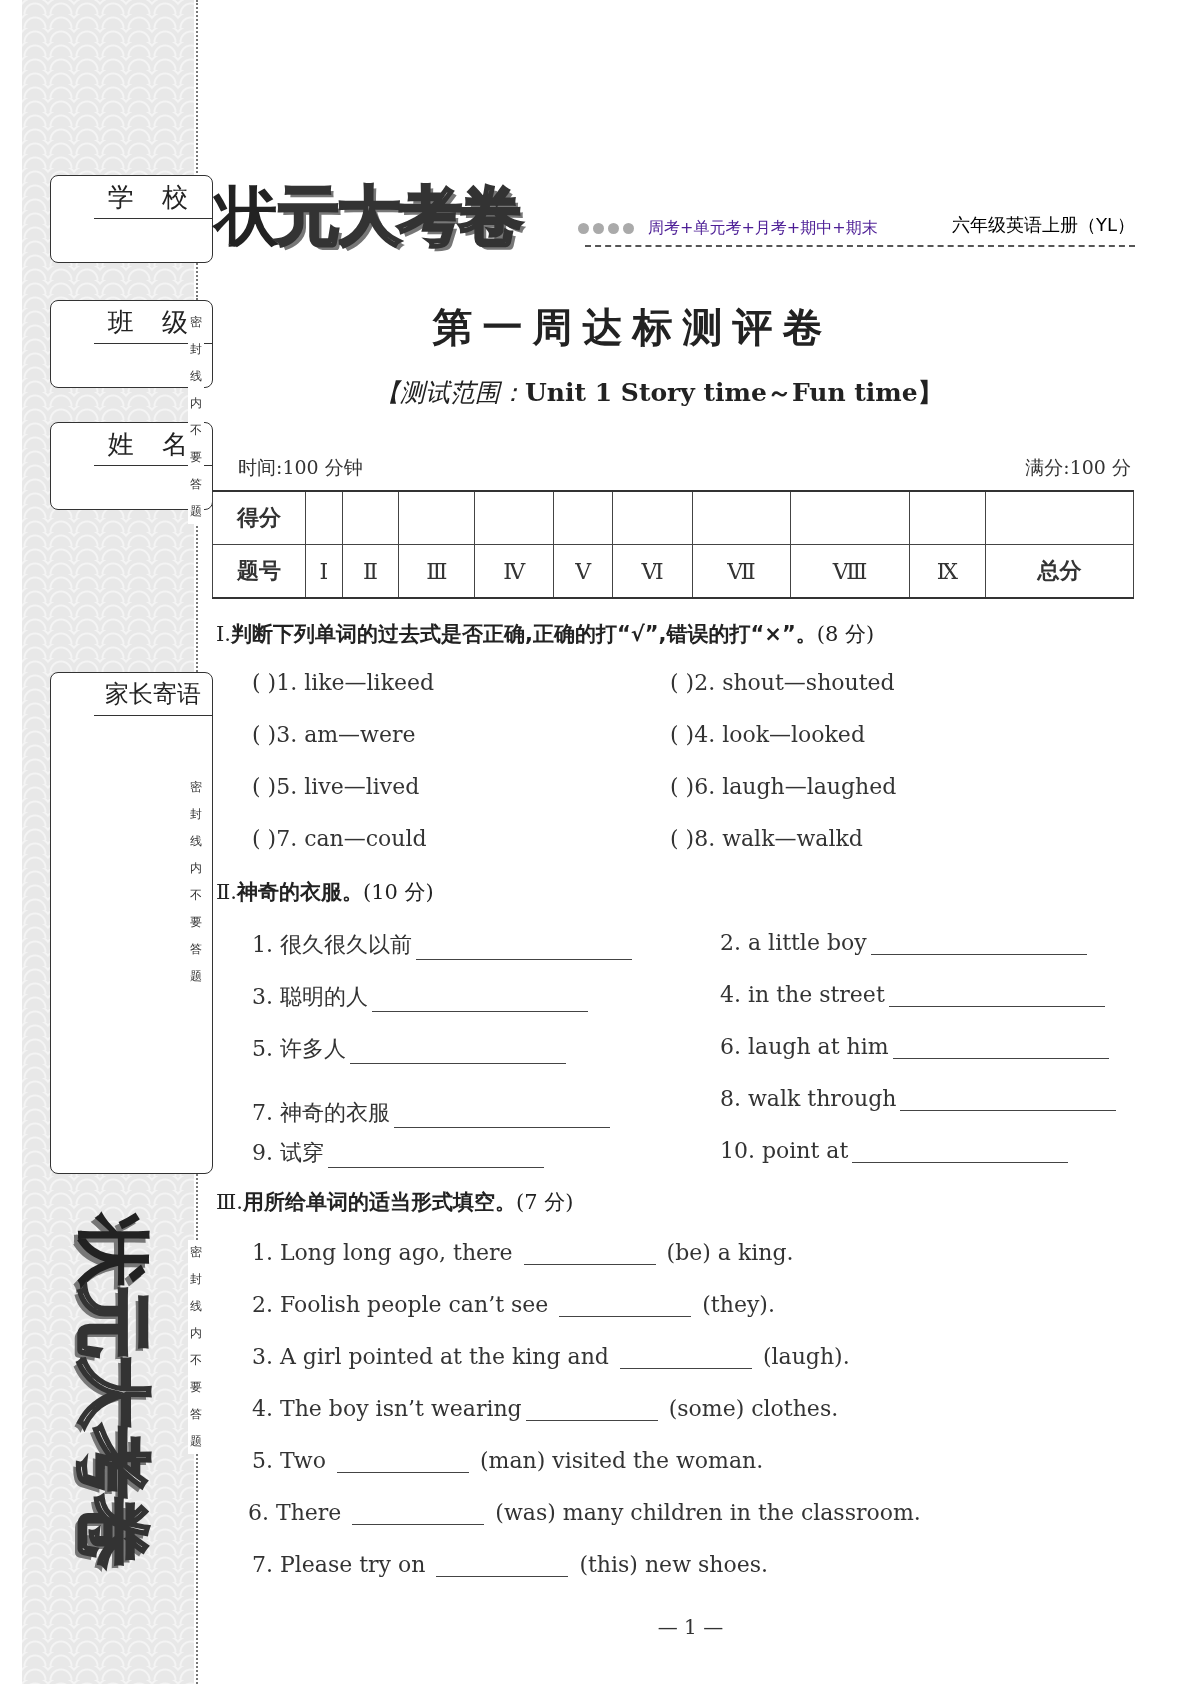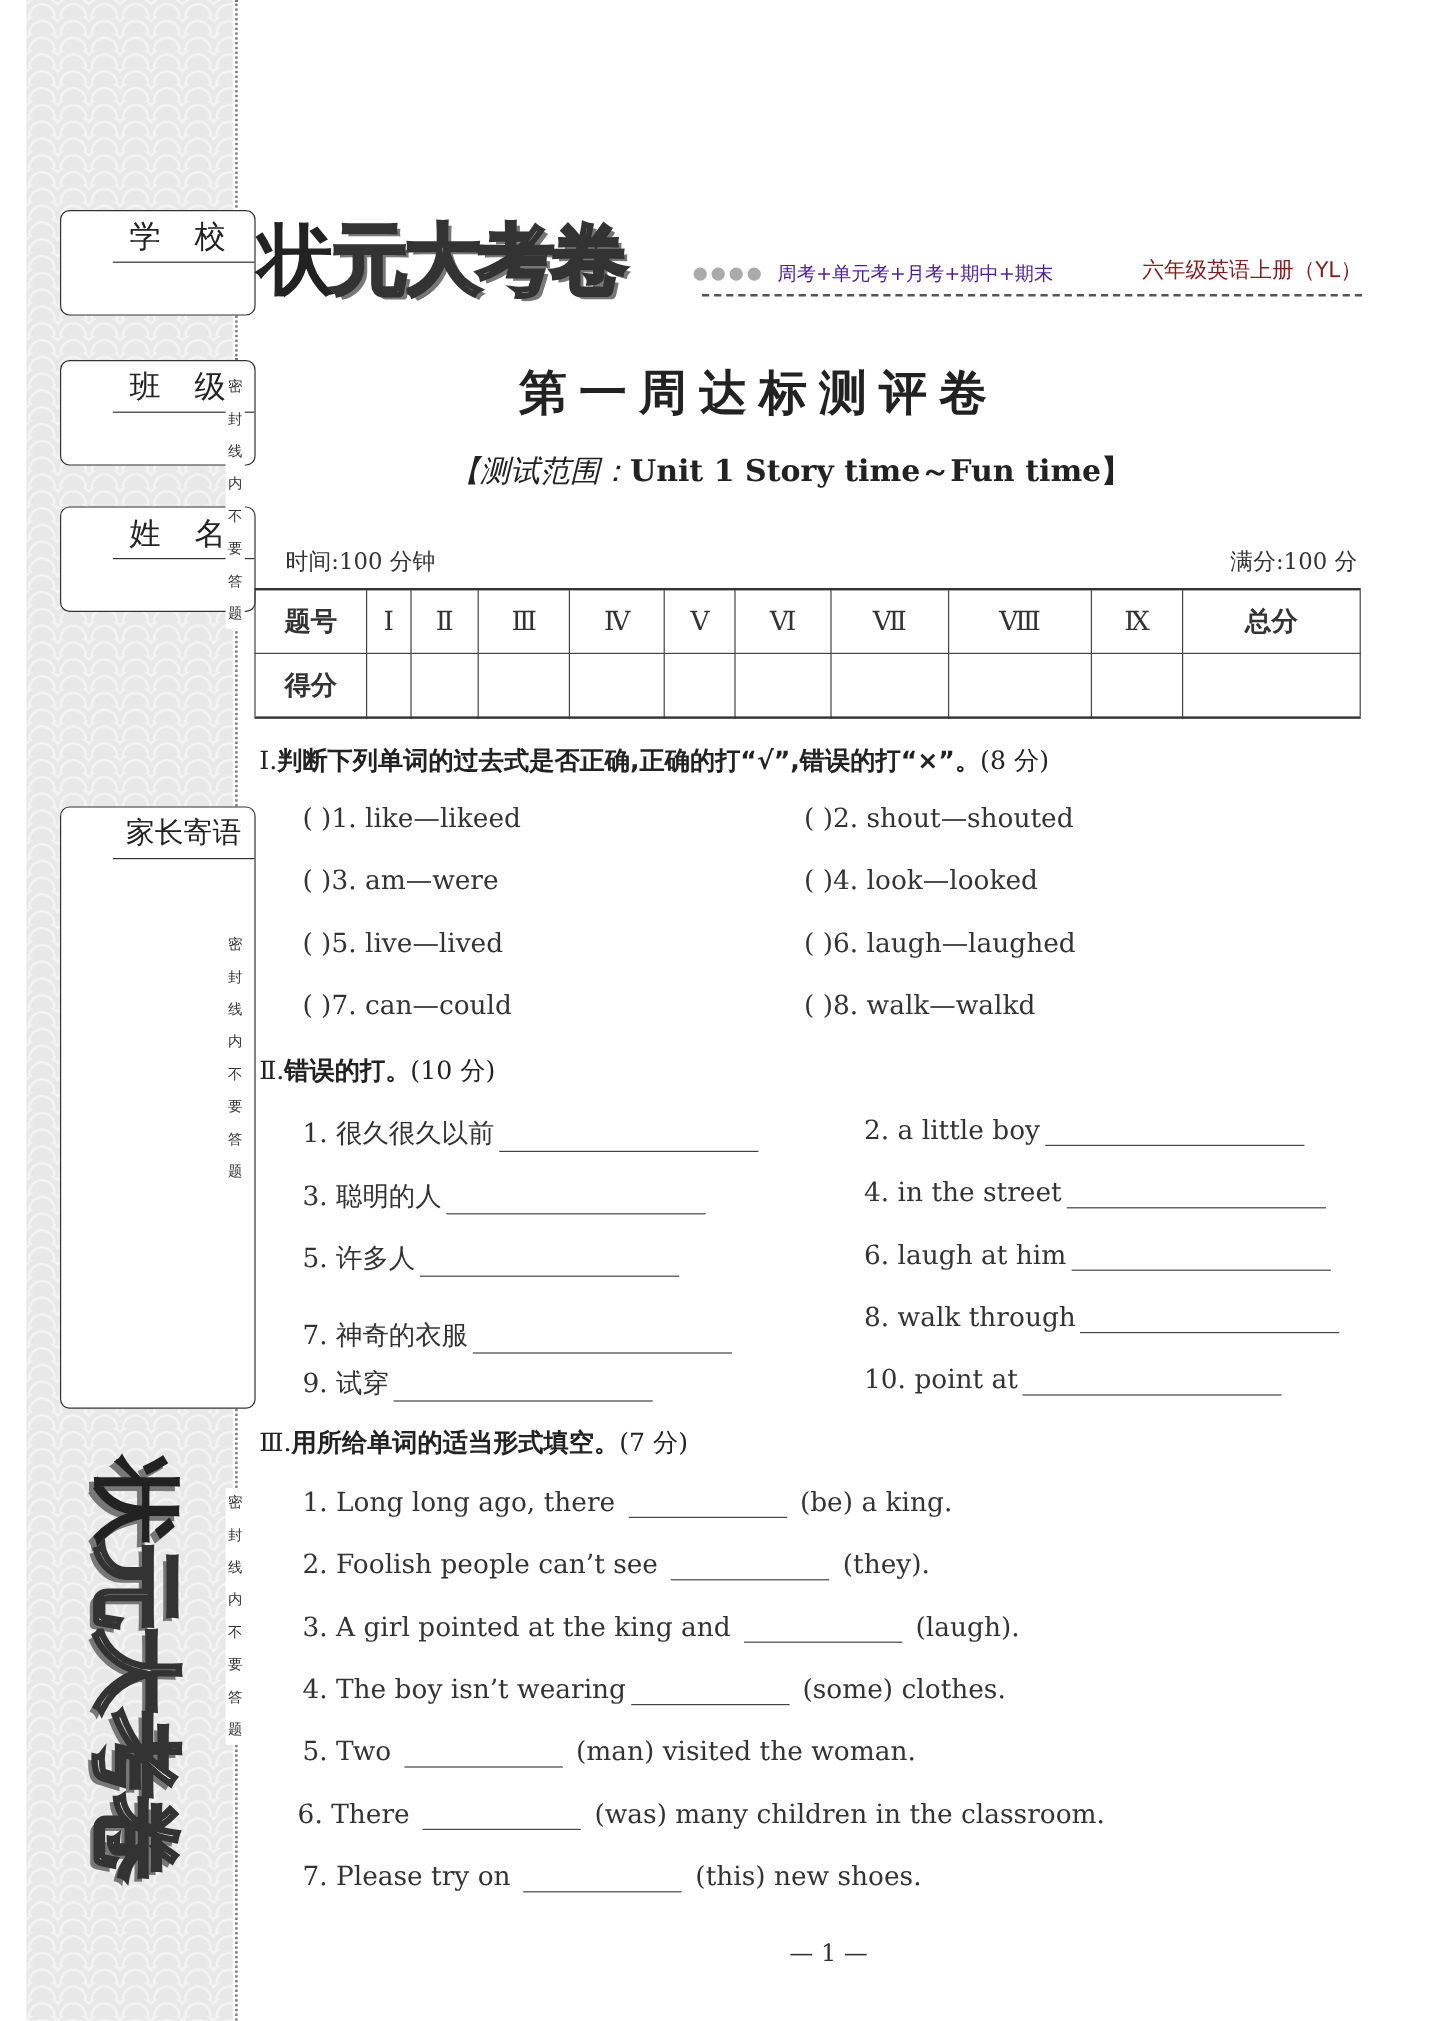--- a/index.html
+++ b/index.html
@@ -22,21 +22,21 @@
     font-size:74px; color:#fff; -webkit-text-stroke:3px #333; letter-spacing:-4px; text-shadow:4px 4px 0 #777; }
   .side-logo span b { color:#222; -webkit-text-stroke:0; }
 
   .header { position:absolute; left:215px; top:165px; width:920px; height:95px; }
   .logo { position:absolute; left:0; top:8px; font-family:"DejaVu Sans", sans-serif; font-weight:bold; font-size:64px; color:#fff;
     -webkit-text-stroke:3px #333; text-shadow:4px 4px 0 #777; letter-spacing:-3px; white-space:nowrap; }
   .logo b { color:#222; -webkit-text-stroke:0; text-shadow:none; }
   .logo-dots { position:absolute; left:363px; top:58px; display:flex; gap:4px; }
   .logo-dots i { width:11px; height:11px; border-radius:50%; background:#aaa; display:block; }
   .tagline { position:absolute; left:433px; top:53px; font-family:"DejaVu Sans", sans-serif; font-size:16px; color:#4c1d95; }
-  .grade { position:absolute; right:0; top:48px; font-family:"DejaVu Sans", sans-serif; font-size:18px; color:#7f1d1d; }
+  .grade { position:absolute; right:0; top:48px; font-family:"DejaVu Sans", sans-serif; font-size:18px; color:#000000; }
   .hdr-rule { position:absolute; left:370px; right:0; top:80px; border-top:2px dashed #555; }
 
   .title { position:absolute; left:0; width:1075px; top:300px; text-align:center; padding-left:190px; box-sizing:border-box;
     font-family:"DejaVu Sans", sans-serif; font-weight:bold; font-size:40px; letter-spacing:10px; color:#222; }
   .subtitle { position:absolute; left:375px; top:376px; font-size:25px; font-weight:bold; color:#222; white-space:nowrap; }
   .subtitle .cn { font-weight:normal; font-style:italic; }
 
   .meta { position:absolute; top:455px; font-size:19px; color:#333; }
   table.score { position:absolute; left:212px; top:490px; width:922px; border-collapse:collapse; border-top:2px solid #333; border-bottom:2px solid #333; }
   table.score td { border:1px solid #444; height:50px; text-align:center; font-size:22px; color:#333; }
@@ -123,62 +123,62 @@
 <div class="subtitle">
   <span class="cn">【测试范围：</span><span>Unit 1   Story time～Fun time</span><span>】</span>
 </div>
 
 <div class="meta" style="left:238px">时间:100 分钟</div>
 <div class="meta" style="right:60px">满分:100 分</div>
 
 <table class="score">
   <tbody>
       <tr>
+    <td>得分</td>
+    <td></td>
+    <td></td>
+    <td></td>
+    <td></td>
+    <td></td>
+    <td></td>
+    <td></td>
+    <td></td>
+    <td></td>
+    <td></td>
+  </tr>
+  <tr>
     <td>题号</td>
     <td>Ⅰ</td>
     <td>Ⅱ</td>
     <td>Ⅲ</td>
     <td>Ⅳ</td>
     <td>Ⅴ</td>
     <td>Ⅵ</td>
     <td>Ⅶ</td>
     <td>Ⅷ</td>
     <td>Ⅸ</td>
     <td class="last">总分</td>
   </tr>
-  <tr>
-    <td>得分</td>
-    <td></td>
-    <td></td>
-    <td></td>
-    <td></td>
-    <td></td>
-    <td></td>
-    <td></td>
-    <td></td>
-    <td></td>
-    <td></td>
-  </tr>
 </tbody>
   </table>
 
 <div class="sec" style="top:620px">
   <span class="pts">Ⅰ.</span><span>判断下列单词的过去式是否正确,正确的打“√”,错误的打“×”。</span><span class="pts">(8 分)</span>
 </div>
 <div class="row" style="left:252px;top:670px">(       )1. like—likeed</div>
 <div class="row" style="left:670px;top:670px">(       )2. shout—shouted</div>
 <div class="row" style="left:252px;top:722px">(       )3. am—were</div>
 <div class="row" style="left:670px;top:722px">(       )4. look—looked</div>
 <div class="row" style="left:252px;top:774px">(       )5. live—lived</div>
 <div class="row" style="left:670px;top:774px">(       )6. laugh—laughed</div>
 <div class="row" style="left:252px;top:826px">(       )7. can—could</div>
 <div class="row" style="left:670px;top:826px">(       )8. walk—walkd</div>
 
 <div class="sec" style="top:878px">
-  <span class="pts">Ⅱ.</span><span>错误的打。</span><span class="pts">(10 分)</span>
+  <span class="pts">Ⅱ.</span><span>神奇的衣服。</span><span class="pts">(10 分)</span>
 </div>
 <div class="row" style="left:252px;top:930px"><span>1. 很久很久以前</span><span class="blank" style="width:216px"></span></div>
 <div class="row" style="left:720px;top:930px"><span>2. a little boy</span><span class="blank" style="width:216px"></span></div>
 <div class="row" style="left:252px;top:982px"><span>3. 聪明的人</span><span class="blank" style="width:216px"></span></div>
 <div class="row" style="left:720px;top:982px"><span>4. in the street</span><span class="blank" style="width:216px"></span></div>
 <div class="row" style="left:252px;top:1034px"><span>5. 许多人</span><span class="blank" style="width:216px"></span></div>
 <div class="row" style="left:720px;top:1034px"><span>6. laugh at him</span><span class="blank" style="width:216px"></span></div>
 <div class="row" style="left:252px;top:1098px"><span>7. 神奇的衣服</span><span class="blank" style="width:216px"></span></div>
 <div class="row" style="left:720px;top:1086px"><span>8. walk through</span><span class="blank" style="width:216px"></span></div>
 <div class="row" style="left:252px;top:1138px"><span>9. 试穿</span><span class="blank" style="width:216px"></span></div>

